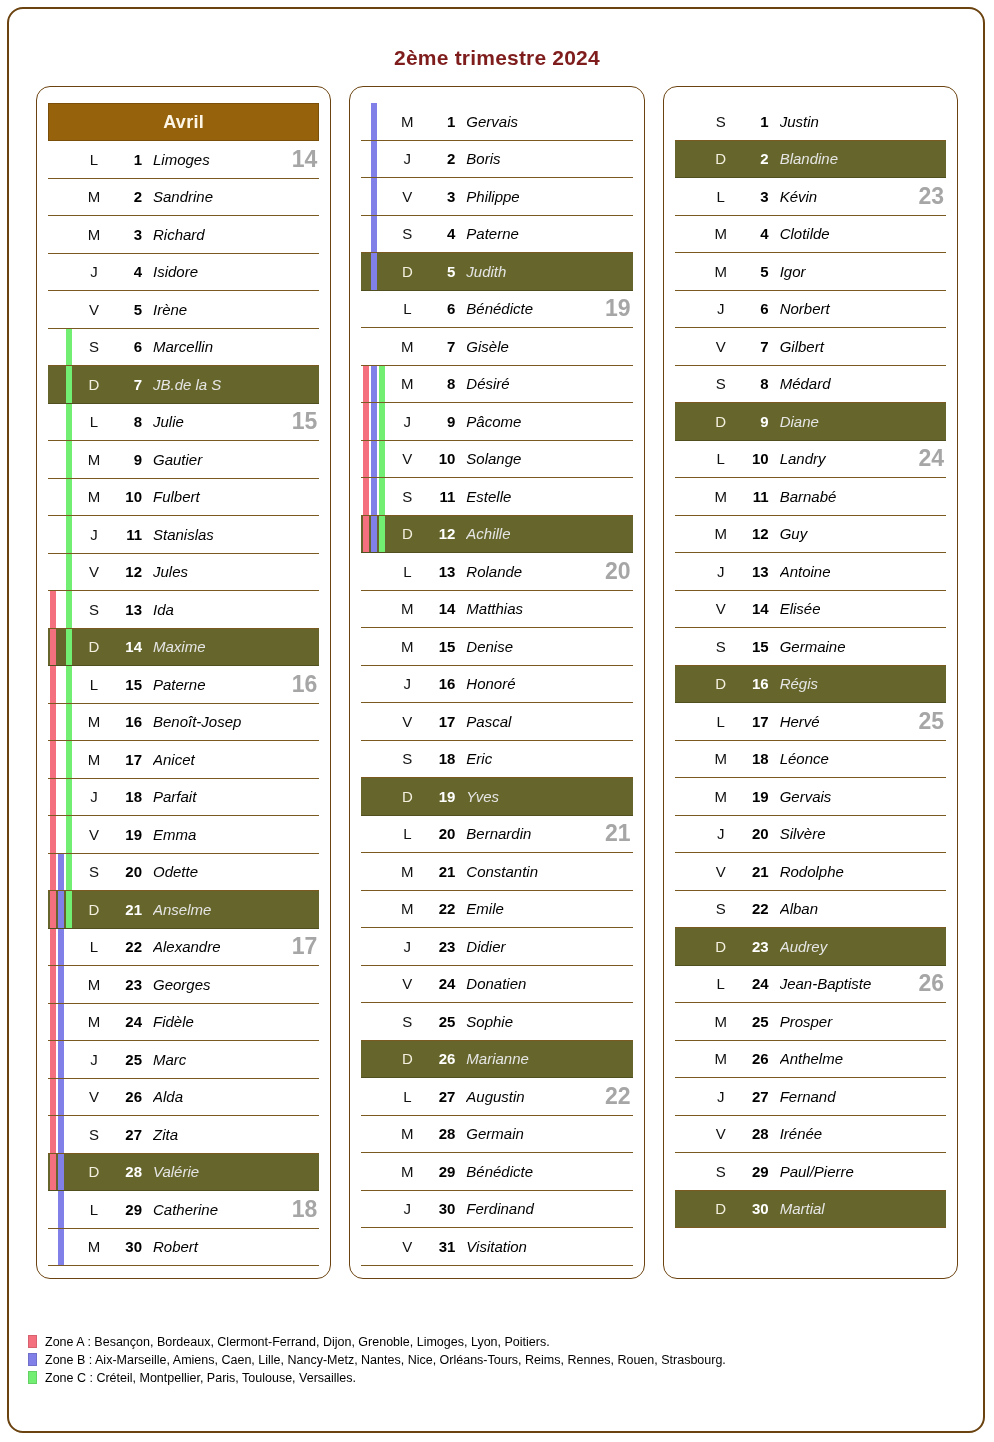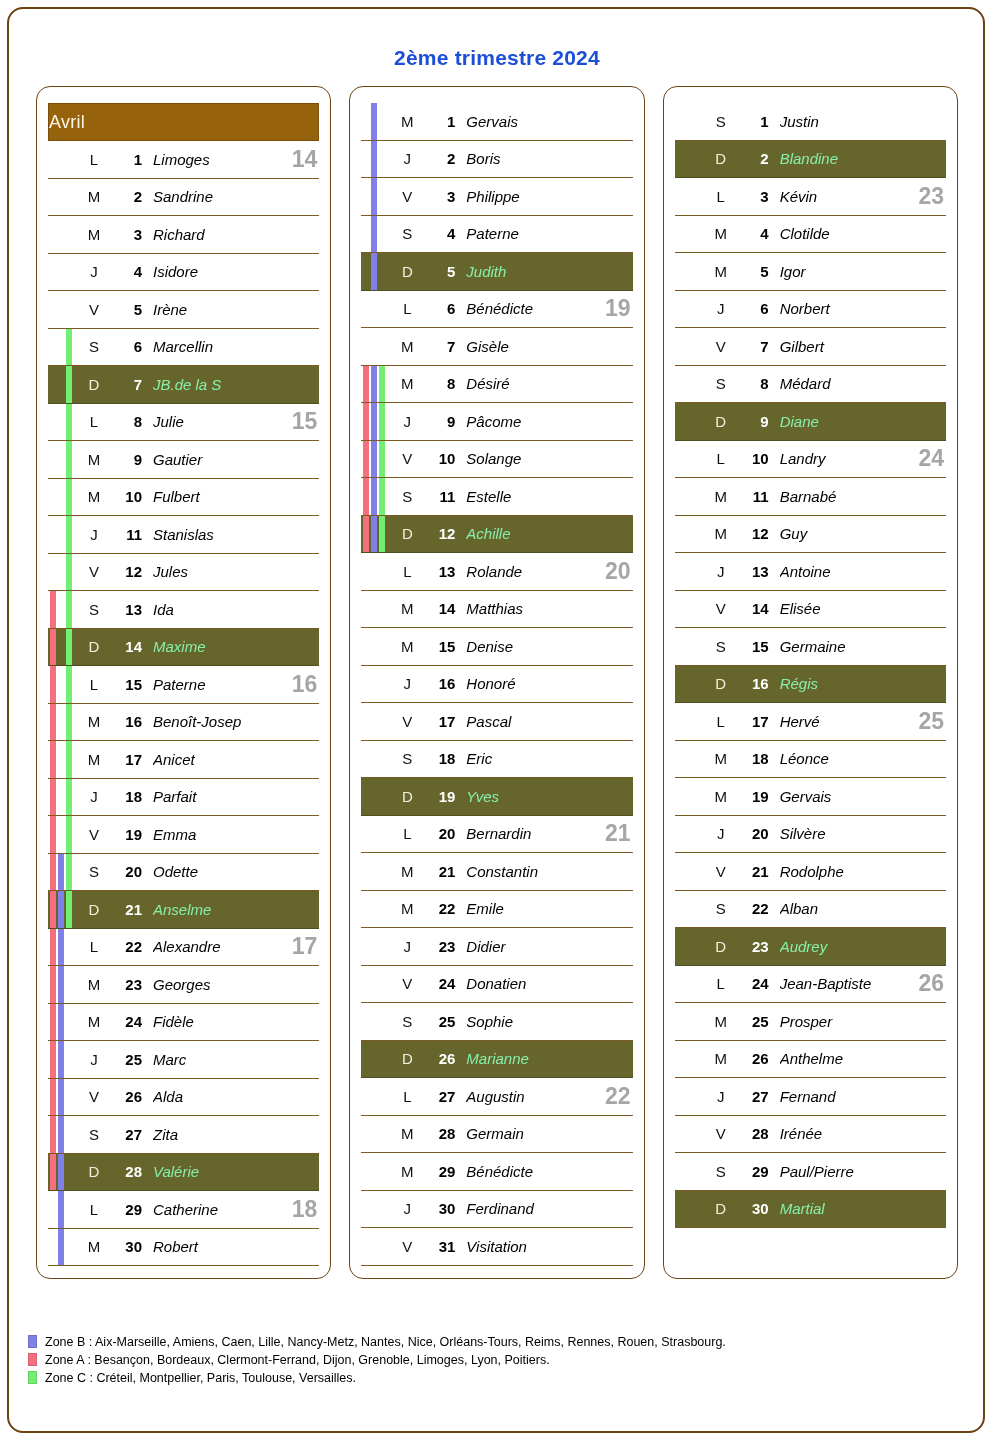--- a/index.html
+++ b/index.html
@@ -29,21 +29,21 @@
 
   
   #calendar-title {
     position: absolute;
     left: 0;
     top: 46px;
     width: 994px;
     text-align: center;
     font-size: 21px;
     font-weight: bold;
-    color: #1d4ed8;
+    color: #7f1d1d;
     letter-spacing: 0.2px;
   }
 
   
   #months-row {
     position: absolute;
     left: 36px;
     top: 86px;
     width: 922px;
     display: flex;
@@ -58,24 +58,24 @@
     padding: 16px 11px 12px 11px;
     background: #ffffff;
   }
 
   .month-header {
     background: #96620c;
     border: 1px solid #7a4f09;
     box-sizing: border-box;
     height: 38px;
     line-height: 36px;
-    text-align: left;
+    text-align: center;
     color: #fdf6e6;
     font-size: 18px;
-    font-weight: normal;
+    font-weight: bold;
     letter-spacing: 0.3px;
   }
 
   .days-list {
     position: relative;
   }
 
   .day-row {
     position: relative;
     height: 37.5px;
@@ -136,21 +136,21 @@
   .saint {
     flex: 1;
     margin-left: 11px;
     font-size: 15px;
     font-style: italic;
     color: #000000;
     white-space: nowrap;
     overflow: hidden;
     z-index: 2;
   }
-  .day-row.sunday .saint { color: #86efac; }
+  .day-row.sunday .saint { color: #e5e5e5; }
 
   .weeknum {
     width: 42px;
     text-align: right;
     padding-right: 2px;
     font-size: 23px;
     font-weight: bold;
     color: #a6a6a6;
     z-index: 2;
   }
@@ -1214,25 +1214,25 @@
           <span class="saint">Martial</span>
           <span class="weeknum"></span>
         </div>
       </div>
     </div>
   </div>
 
 <div id="legend">
   <div id="legend-lines">
       <div class="legend-line">
+        <span class="legend-swatch" style="background: rgb(244, 112, 127);"></span>
+        <span class="legend-text">Zone A : Besançon, Bordeaux, Clermont-Ferrand, Dijon, Grenoble, Limoges, Lyon, Poitiers.</span>
+      </div>
+      <div class="legend-line">
         <span class="legend-swatch" style="background: rgb(128, 128, 232);"></span>
         <span class="legend-text">Zone B : Aix-Marseille, Amiens, Caen, Lille, Nancy-Metz, Nantes, Nice, Orléans-Tours, Reims, Rennes, Rouen, Strasbourg.</span>
-      </div>
-      <div class="legend-line">
-        <span class="legend-swatch" style="background: rgb(244, 112, 127);"></span>
-        <span class="legend-text">Zone A : Besançon, Bordeaux, Clermont-Ferrand, Dijon, Grenoble, Limoges, Lyon, Poitiers.</span>
       </div>
       <div class="legend-line">
         <span class="legend-swatch" style="background: rgb(114, 238, 114);"></span>
         <span class="legend-text">Zone C : Créteil, Montpellier, Paris, Toulouse, Versailles.</span>
       </div>
     </div>
 </div>
 
 </body></html>

